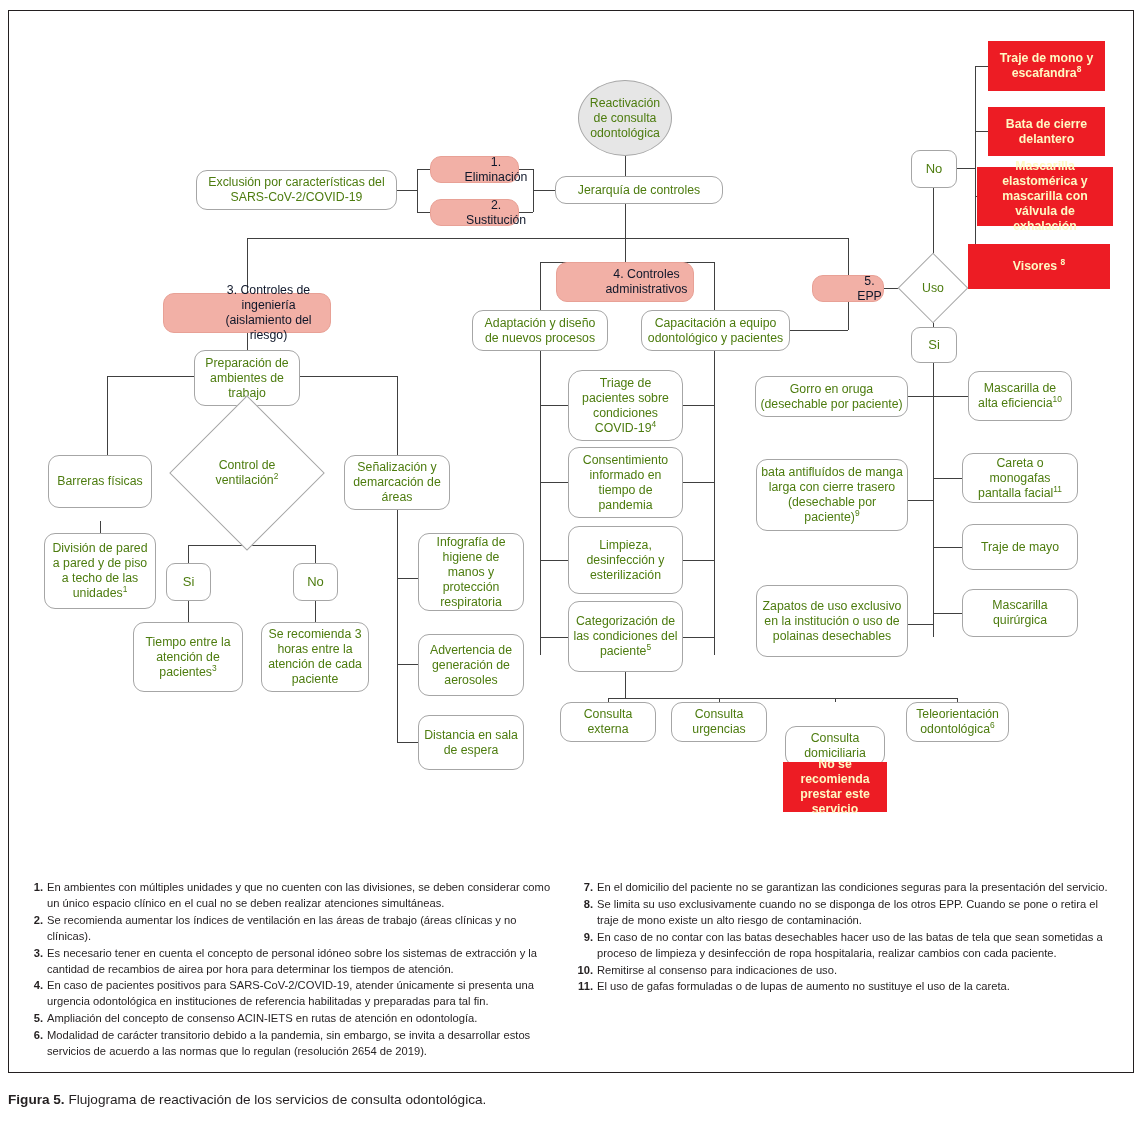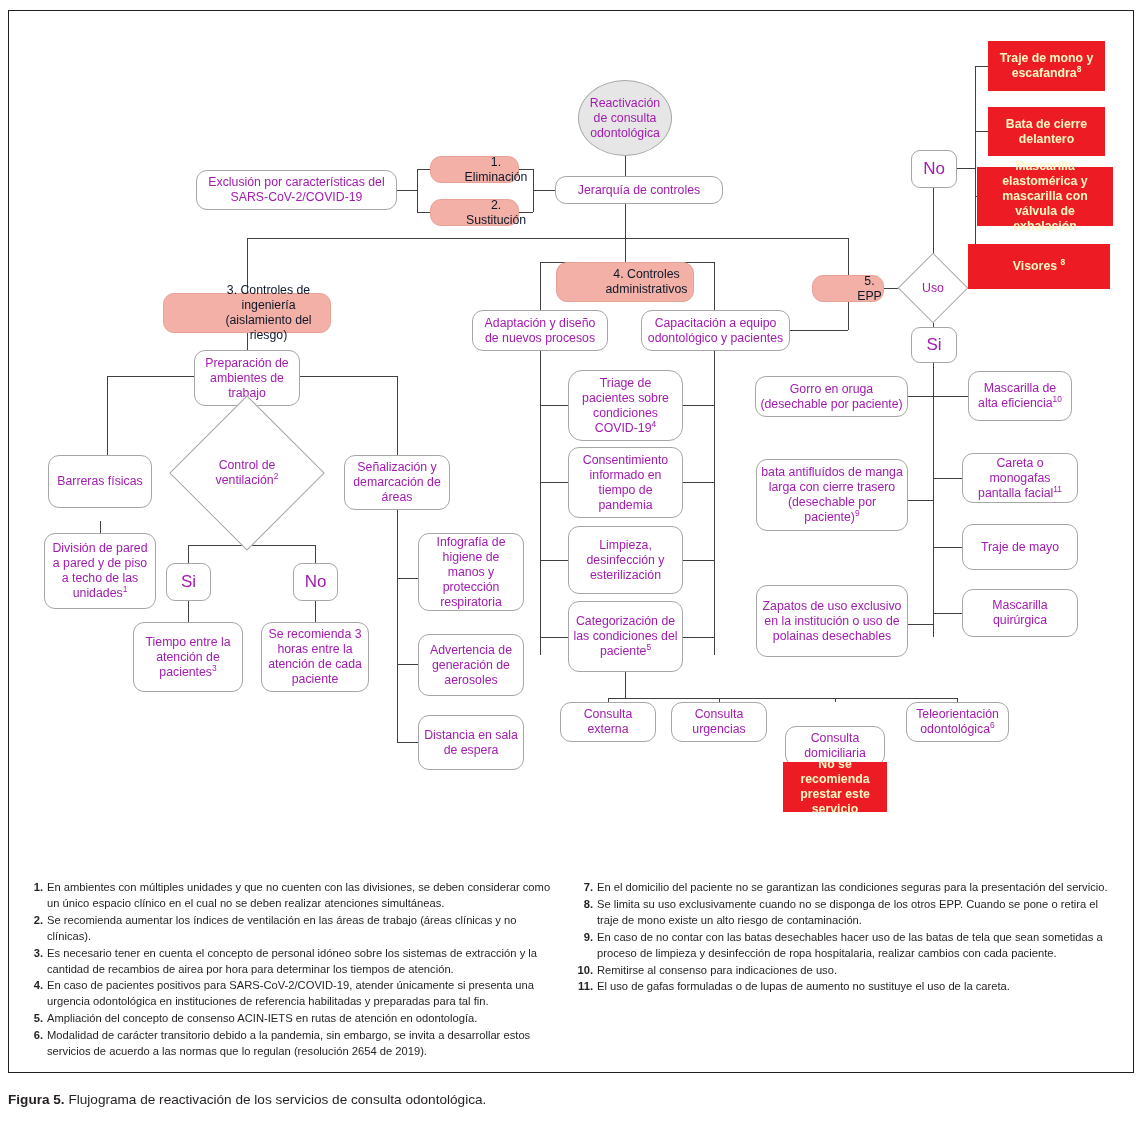--- a/index.html
+++ b/index.html
@@ -3,24 +3,24 @@
 <meta charset="utf-8">
 <style>
   html,body{margin:0;padding:0;background:#fff;}
   body{width:1144px;height:1132px;font-family:"Liberation Sans",sans-serif;color:#1f3864;}
   #figure{position:relative;width:1144px;height:1132px;overflow:hidden;}
   #frame{position:absolute;left:8px;top:10px;width:1126px;height:1063px;border:1px solid #231f20;box-sizing:border-box;}
   #connectors{position:absolute;left:0;top:0;width:1144px;height:1132px;pointer-events:none;}
 
   .node{position:absolute;box-sizing:border-box;display:flex;align-items:center;justify-content:center;
         text-align:center;border:1px solid #a6a6a6;border-radius:11px;background:#fff;
-        font-size:12.3px;line-height:1.22;color:#a21caf;padding:2px 4px;}
+        font-size:12.3px;line-height:1.22;color:#4d7c0f;padding:2px 4px;}
   .node.pink{background:#f2b0a6;border-color:#e8a196;color:#0f172a;padding-left:47px;}
   .node.red{background:#ed1c24;border-color:#ed1c24;color:#fef9c3;font-weight:bold;border-radius:0;}
-  .node.small{font-size:17px;border-radius:9px;}
+  .node.small{font-size:13px;border-radius:9px;}
   .node.ellipse{border-radius:50%;background:#e6e6e6;border-color:#a6a6a6;}
   .node.diamond{border:none;background:transparent;}
   .diamond .dshape{position:absolute;left:0;top:0;width:100%;height:100%;
         background:#fff;border:1px solid #a6a6a6;transform:rotate(45deg);box-sizing:border-box;}
   .diamond .dlabel{position:relative;z-index:2;}
   .sup{font-size:8.4px;vertical-align:super;line-height:0;}
 
   
   #notes-left{position:absolute;left:26px;top:880px;width:530px;}
   #notes-right{position:absolute;left:576px;top:880px;width:545px;}

